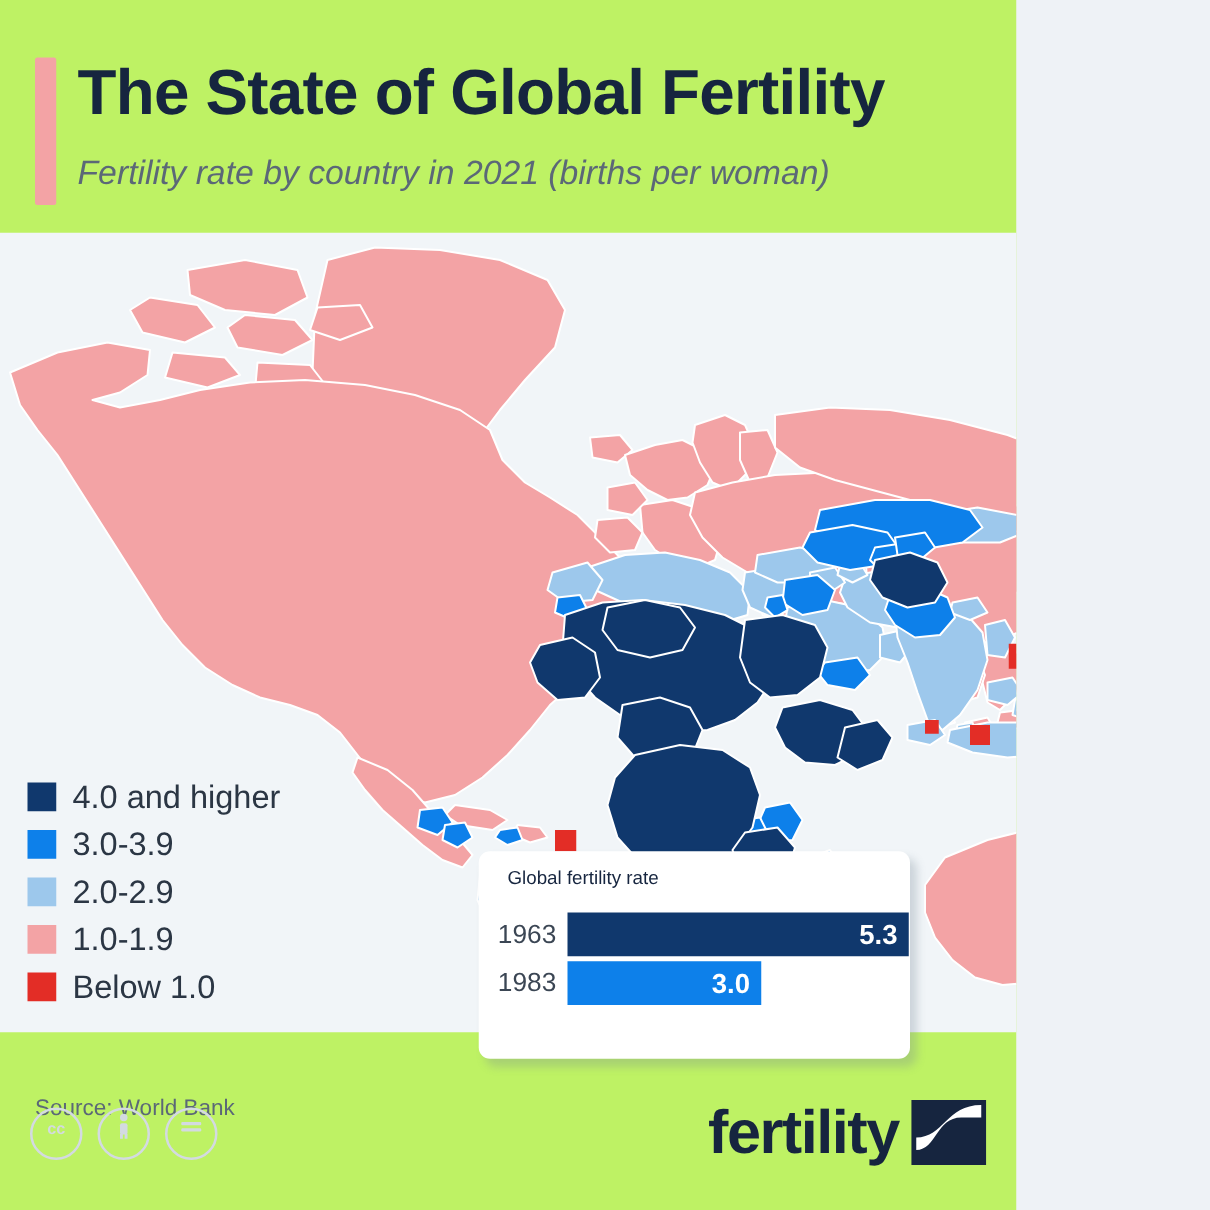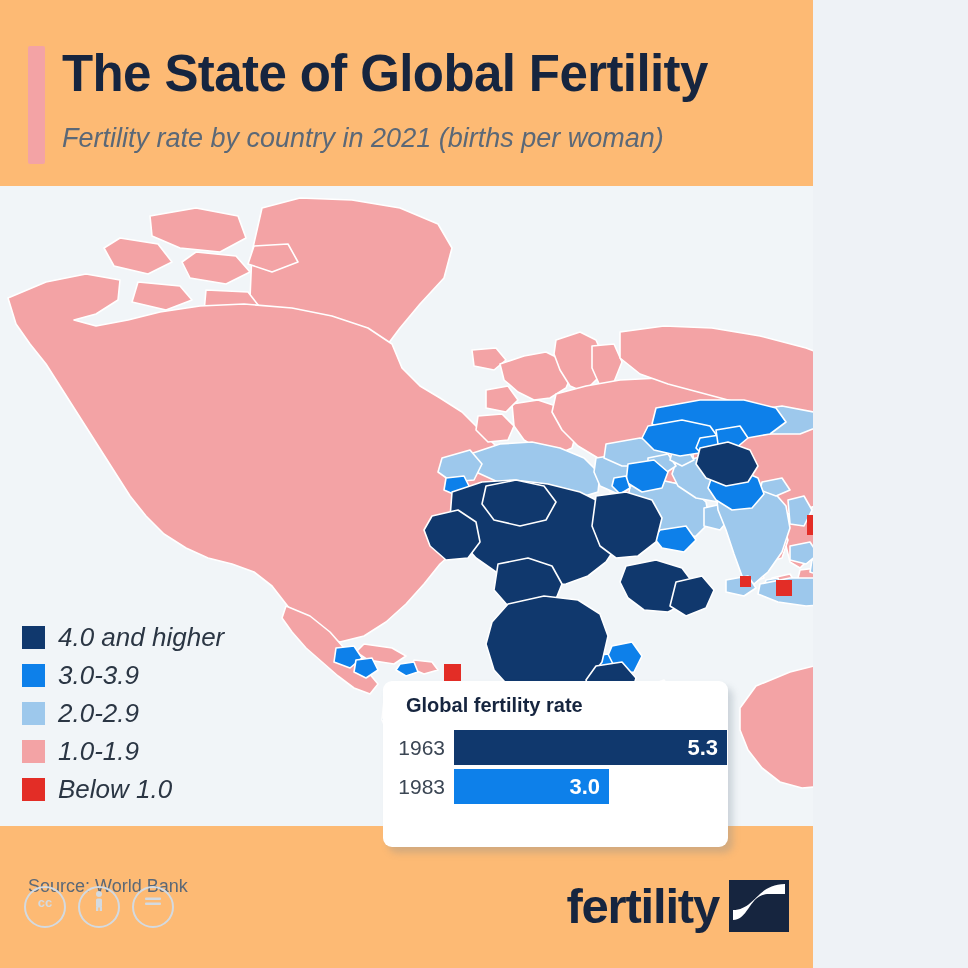--- a/index.html
+++ b/index.html
@@ -5,21 +5,21 @@
 <style>
   html, body {
     margin: 0;
     padding: 0;
     background: #eef2f6;
   }
   .poster {
     position: relative;
     width: 813px;
     height: 968px;
-    background: #fdba74;
+    background: #bef264;
     overflow: hidden;
     font-family: "Liberation Sans", sans-serif;
     -webkit-font-smoothing: antialiased;
   }
 
   
   .header {
     position: absolute;
     left: 0; top: 0;
     width: 968px;
@@ -69,21 +69,20 @@
   .legend {
     position: absolute;
     left: 22px;
     top: 618px;
     z-index: 5;
   }
   .legend-row {
     display: flex;
     align-items: center;
     height: 38px;
-    font-style: italic;
   }
   .legend-swatch {
     width: 23px;
     height: 23px;
     flex: 0 0 23px;
   }
   .legend-label {
     margin-left: 13px;
     font-size: 26px;
     color: #2b3644;
@@ -99,22 +98,22 @@
     height: 166px;
     background: #ffffff;
     border-radius: 9px;
     box-shadow: 5px 6px 7px rgba(120,135,150,0.30);
     z-index: 6;
   }
   .inset-title {
     position: absolute;
     left: 23px;
     top: 13px;
-    font-size: 20px;
-    font-weight: bold;
+    font-size: 15px;
+    font-weight: normal;
     color: #16253f;
     white-space: nowrap;
   }
   .bars {
     position: absolute;
     left: 12px;
     top: 48px;
     width: 333px;
   }
   .bar-row {

